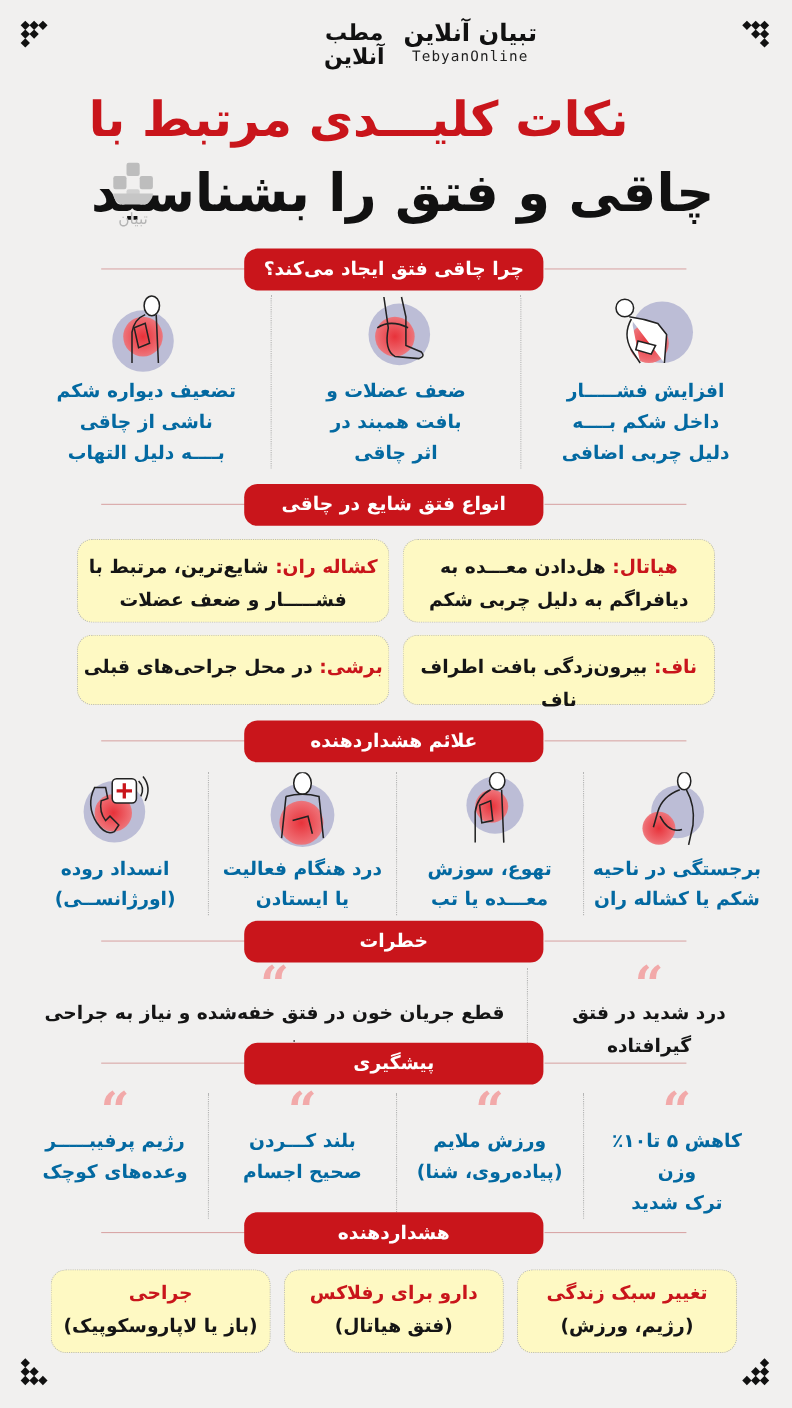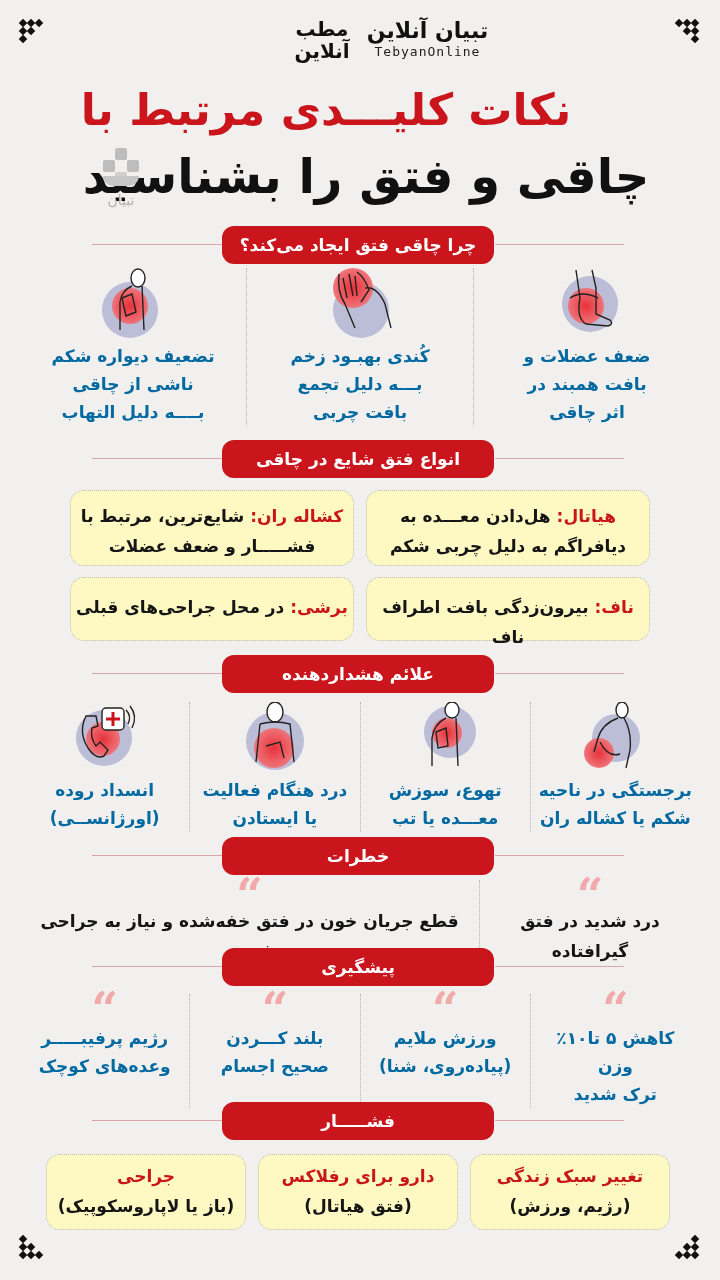--- a/index.html
+++ b/index.html
@@ -127,50 +127,51 @@
 
 <div class="sec" style="top:226px;">
   <div class="line r"></div>
     <div class="line l"></div>
   <div class="pill">چرا چاقی فتق ایجاد می‌کند؟</div>
 </div>
 
 <div class="grid4" style="top:268px;">
   <div class="col">
     <div class="illus">
+      <div class="halo" style="left:22px;top:6px"></div>
+        <div class="hot" style="left:20px;top:26px"></div>
+      <svg width="70" height="70" viewBox="0 0 70 70">
+          <g fill="none" stroke="#222" stroke-width="1.4">
+            <circle cx="16" cy="12" r="8" fill="#fff"></circle>
+            <path d="M20 20 Q34 22 46 26 L54 36 L52 62 M22 22 Q14 36 22 50 L30 62" fill="#fff"></path>
+            <path d="M28 42 L44 46 L40 54 L26 50 Z" fill="#fff"></path>
+          </g>
+        </svg>
+    </div>
+    <div class="item-text">
+      <div>افزایش فشـــــار</div>
+      <div>داخل شکم بــــه</div>
+      <div>دلیل چربی اضافی</div>
+    </div>
+  </div>
+  <div class="col">
+    <div class="illus">
       <div class="halo"></div>
         <div class="hot" style="left:16px;top:20px"></div>
       <svg width="70" height="70" viewBox="0 0 70 70">
           <g fill="none" stroke="#222" stroke-width="1.4">
             <path d="M24 2 L28 30 Q24 50 34 56 L56 58 Q62 56 58 52 L44 46 L44 20 L40 2"></path>
             <path d="M18 30 Q30 22 46 30"></path>
           </g>
         </svg>
     </div>
     <div class="item-text">
       <div>ضعف عضلات و</div>
       <div>بافت همبند در</div>
       <div>اثر چاقی</div>
-    </div>
-  </div>
-  <div class="col">
-    <div class="illus">
-      <div class="halo" style="left:8px;top:14px"></div>
-        <div class="hot" style="left:8px;top:0px;width:40px;height:40px"></div>
-      <svg width="70" height="70" viewBox="0 0 70 70">
-          <g fill="none" stroke="#222" stroke-width="1.4">
-            <path d="M14 6 Q12 24 20 36 L30 60 M32 4 Q40 10 44 22 L36 34 M40 20 Q52 18 60 36 L66 60"></path>
-            <path d="M18 10 L22 30 M24 6 L28 28 M30 8 L32 28"></path>
-          </g>
-        </svg>
-    </div>
-    <div class="item-text">
-      <div>کُندی بهبـود زخم</div>
-      <div>بـــه دلیل تجمع</div>
-      <div>بافت چربی</div>
     </div>
   </div>
   <div class="col">
     <div class="illus">
       <div class="halo" style="left:4px;top:14px"></div>
         <div class="hot" style="left:14px;top:20px"></div>
       <svg width="70" height="70" viewBox="0 0 70 70">
           <g fill="none" stroke="#222" stroke-width="1.4">
             <ellipse cx="40" cy="10" rx="7" ry="9" fill="#fff"></ellipse>
             <path d="M34 18 Q24 22 22 34 L22 62 M44 18 L46 62"></path>
@@ -334,21 +335,21 @@
     <div class="item-text">
       <div>رژیم پرفیبـــــر</div>
       <div>وعده‌های کوچک</div>
     </div>
   </div>
 </div>
 
 <div class="sec" style="top:1102px;">
   <div class="line r"></div>
     <div class="line l"></div>
-  <div class="pill">فشـــــار</div>
+  <div class="pill">هشداردهنده</div>
 </div>
 
 <div class="card treat" style="left:470px;top:1154px;width:200px;height:76px;padding-top:6px;">
   <div class="t1">تغییر سبک زندگی</div>
   <div class="t2">(رژیم، ورزش)</div>
 </div>
 <div class="card treat" style="left:258px;top:1154px;width:200px;height:76px;padding-top:6px;">
   <div class="t1">دارو برای رفلاکس</div>
   <div class="t2">(فتق هیاتال)</div>
 </div>

